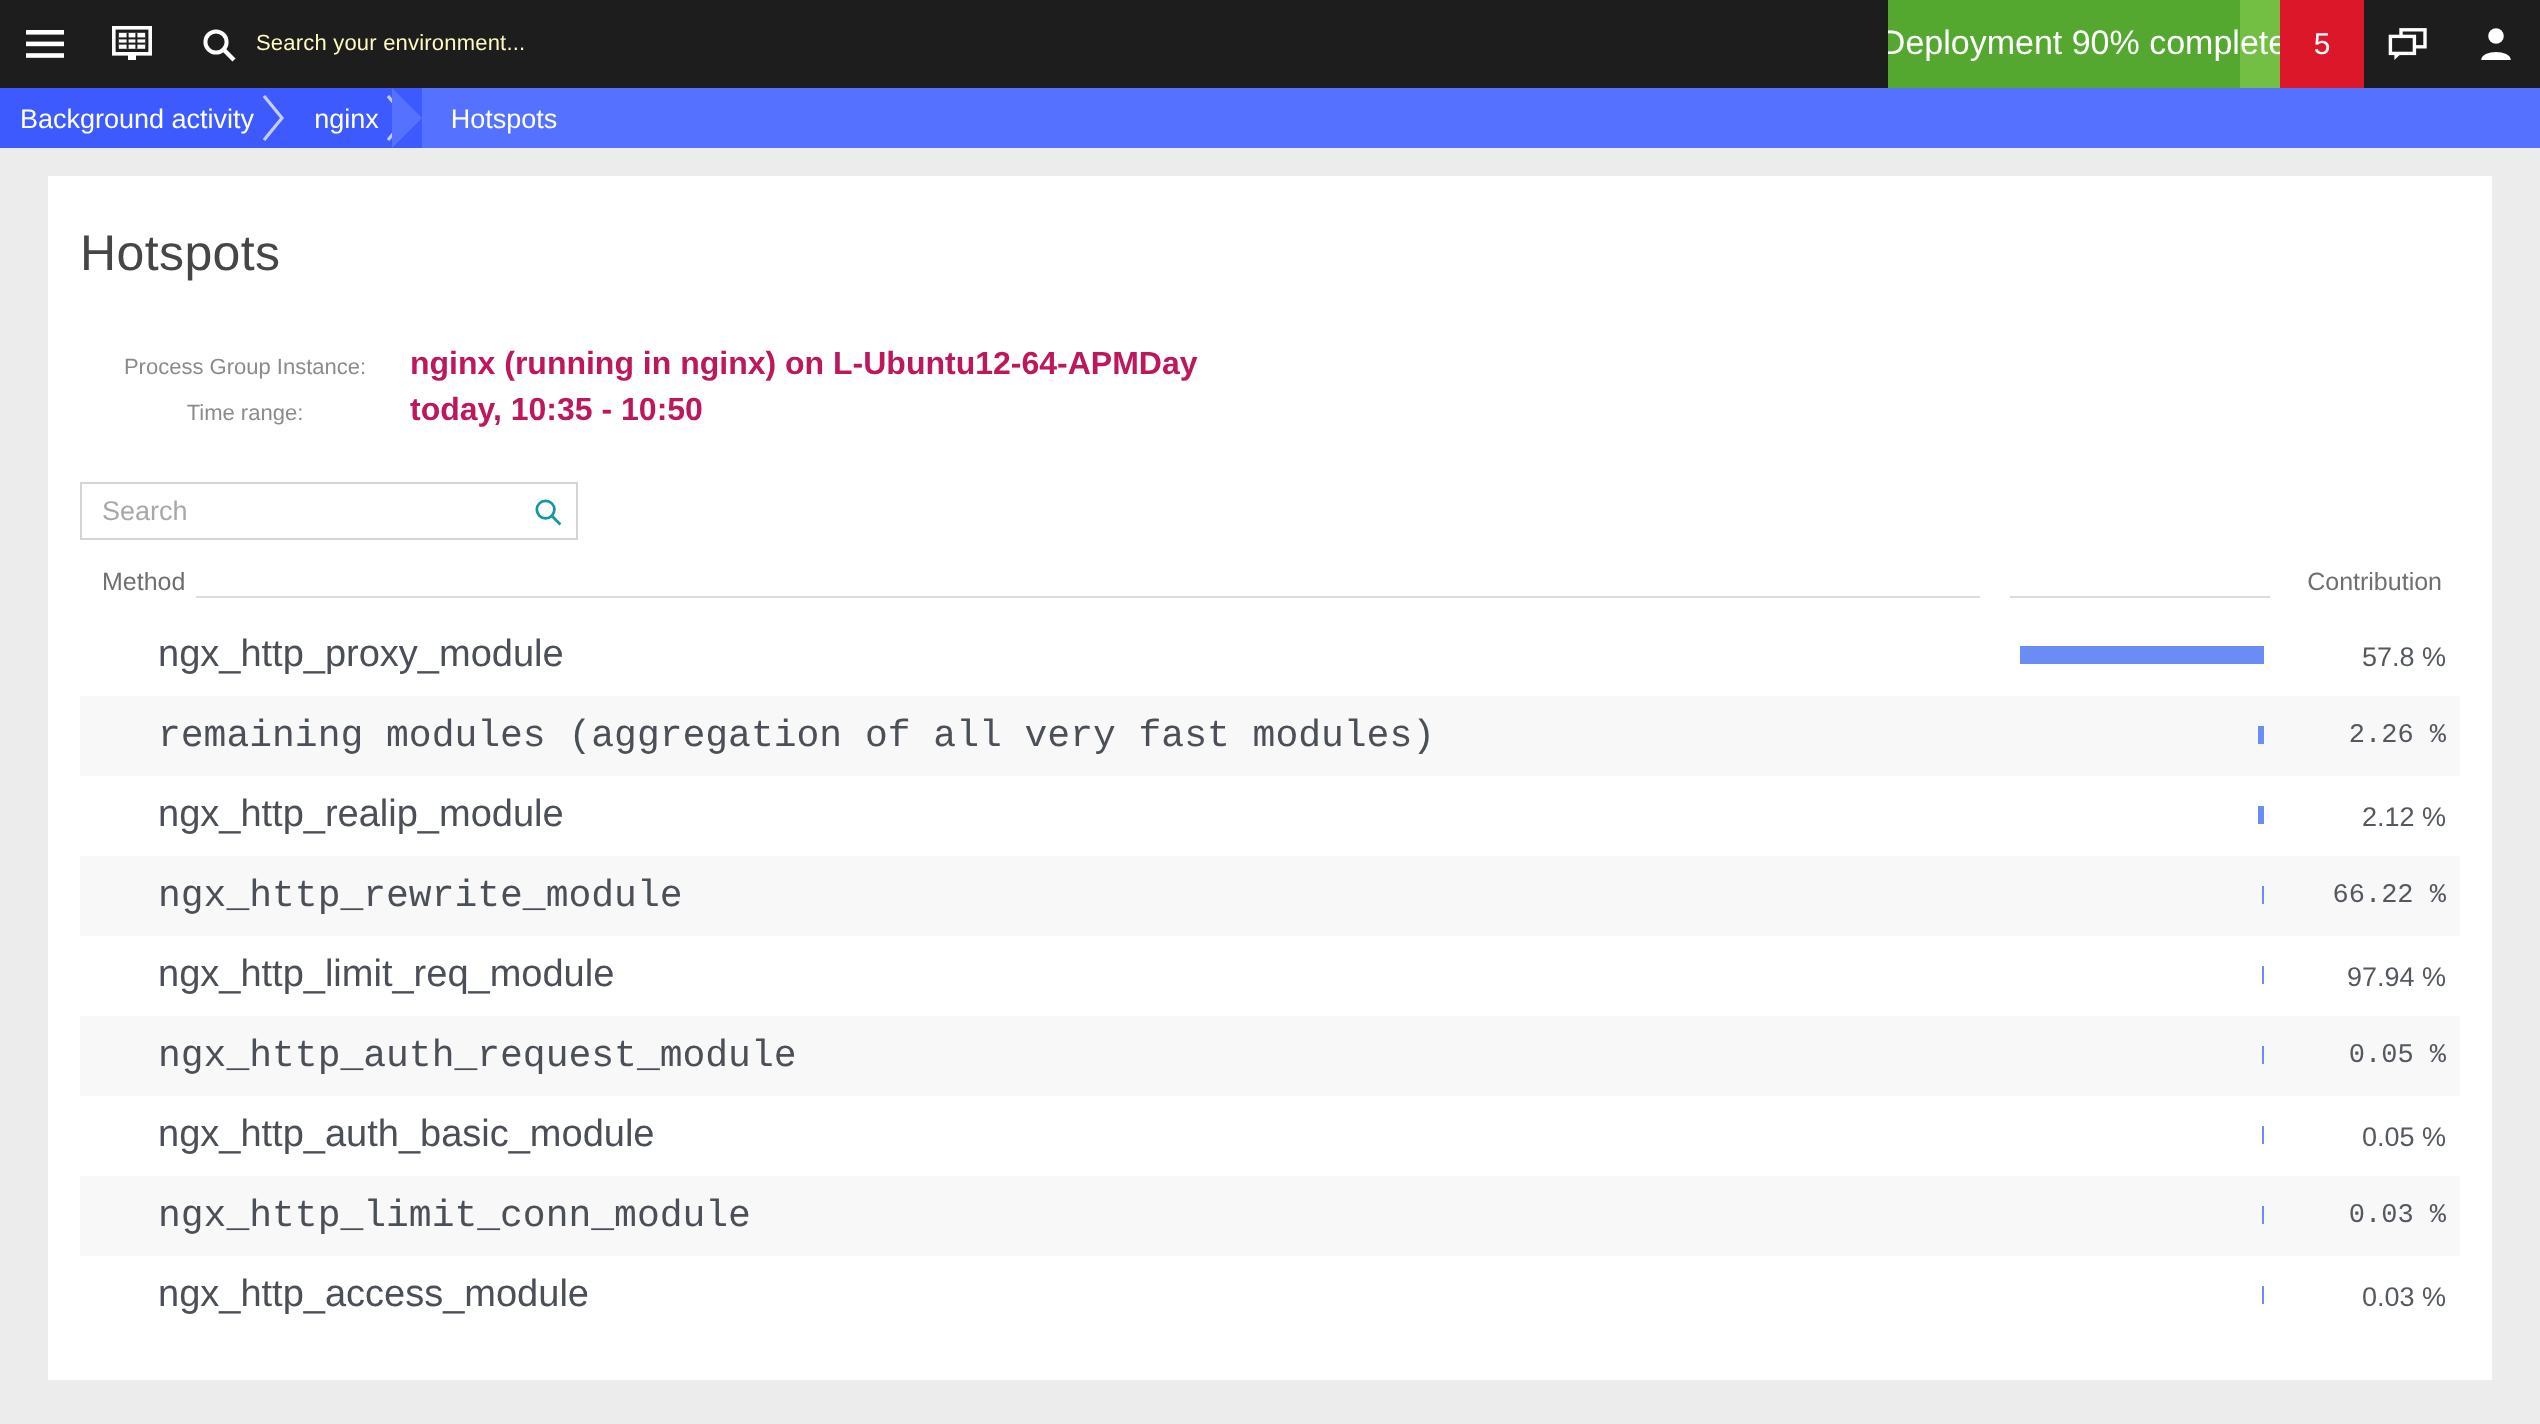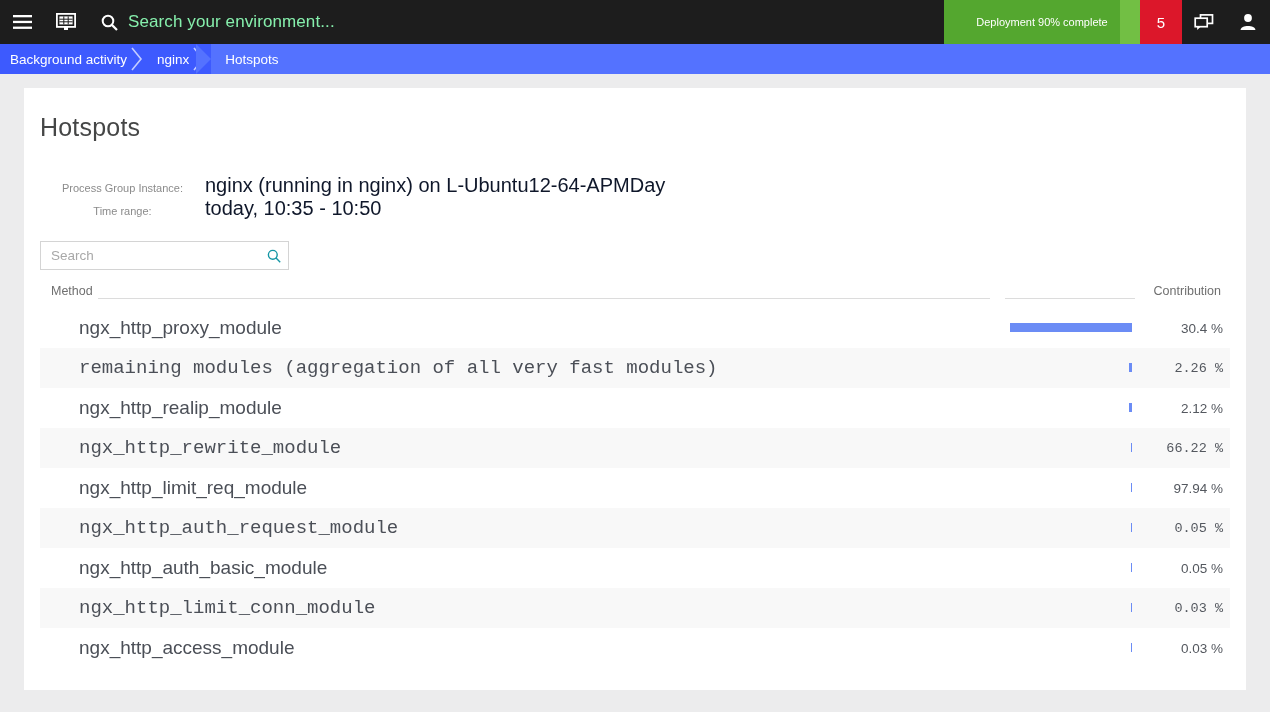--- a/index.html
+++ b/index.html
@@ -21,38 +21,38 @@
     width: 44px; display: flex; align-items: center; justify-content: center;
     cursor: pointer;
   }
   .tb-icon svg { display: block; }
   .search-wrap {
     flex: 1 1 auto; display: flex; align-items: center;
     padding-left: 6px;
   }
   .search-mag { width: 30px; display:flex; align-items:center; justify-content:center; }
   .search-text {
-    color: #86efac; font-size: 17px; letter-spacing: .1px;
+    color: #fef9c3; font-size: 11px; letter-spacing: .1px;
     padding-left: 4px;
   }
   .deploy-banner {
     position: relative;
     width: 196px; height: 44px;
     background: #72bf44;
     display: flex; align-items: center; justify-content: center;
     overflow: hidden;
     cursor: pointer;
   }
   .deploy-fill {
     position: absolute; left: 0; top: 0; bottom: 0;
     background: #54a72f;
   }
   .deploy-label {
     position: relative; z-index: 2;
-    color: #ffffff; font-size: 11px; white-space: nowrap;
+    color: #ffffff; font-size: 17px; white-space: nowrap;
     padding: 0 6px;
   }
   .alert-badge {
     width: 42px; background: #dc172a;
     display: flex; align-items: center; justify-content: center;
     color: #fff; font-size: 15px;
     cursor: pointer;
   }
   .tb-right { display: flex; }
 
@@ -100,21 +100,21 @@
   .page-title {
     position: absolute; left: 16px; top: 25px;
     font-size: 25px; color: #454646; font-weight: normal;
     letter-spacing: .2px;
   }
   .meta { position: absolute; left: 16px; top: 86px; }
   .meta-row { display: flex; align-items: baseline; height: 23px; }
   .meta-label {
     width: 165px; color: #8b8b8b; font-size: 11px; text-align: center;
   }
-  .meta-value { color: #0f172a; font-size: 20px; }
+  .meta-value { color: #be185d; font-size: 16px; font-weight: bold; }
 
   
   .searchbox {
     position: absolute; left: 16px; top: 153px;
     width: 249px; height: 29px;
     border: 1px solid #d4d4d4; background: #fff;
     display: flex; align-items: center;
   }
   .searchbox .sb-input {
     flex: 1 1 auto; border: 0; outline: 0;
@@ -280,21 +280,21 @@
       <span class="th-rule-a"></span>
       <span class="th-rule-b"></span>
       <span class="th-contribution">Contribution</span>
     </div>
     <div id="tbody">
         <div class="row">
           <span class="row-method">ngx_http_proxy_module</span>
           <span class="row-bar-track">
             <span class="row-bar" style="width: 122px; background: rgb(107, 140, 245);"></span>
           </span>
-          <span class="row-pct">30.4 %</span>
+          <span class="row-pct">57.8 %</span>
         </div>
         <div class="row odd">
           <span class="row-method">remaining modules (aggregation of all very fast modules)</span>
           <span class="row-bar-track">
             <span class="row-bar" style="width: 2.91151px; background: rgb(107, 140, 245);"></span>
           </span>
           <span class="row-pct">2.26 %</span>
         </div>
         <div class="row">
           <span class="row-method">ngx_http_realip_module</span>

